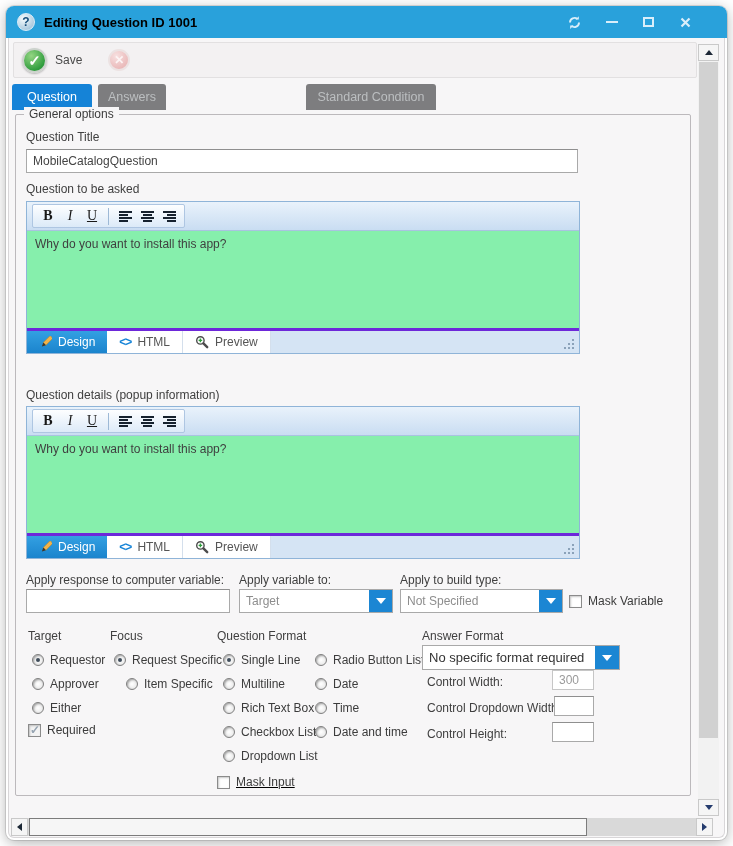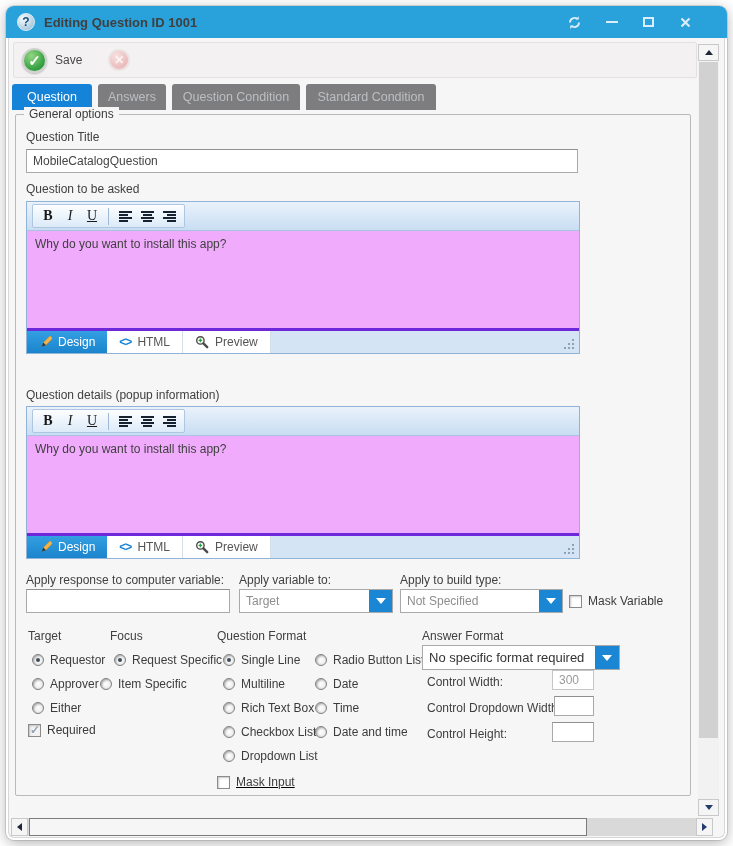--- a/index.html
+++ b/index.html
@@ -8,21 +8,21 @@
   .window { position:absolute; left:6px; top:6px; width:721px; height:834px;
             background:#fff; border-radius:8px; box-shadow:0 3px 14px rgba(0,0,0,.30), 0 0 0 1px #e3e3e3; }
 
   
   .titlebar { position:absolute; top:0; left:0; right:0; height:32px; background:#29a1db;
               border-radius:8px 8px 0 0; display:flex; align-items:center; }
   .help-badge { width:18px; height:18px; border-radius:50%; margin-left:11px;
                 background:radial-gradient(circle at 35% 30%, #f8fcfe, #a9c8dd 75%);
                 border:1.5px solid #dcedf8; color:#174f7c; font-weight:bold; font-size:12px;
                 display:flex; align-items:center; justify-content:center; }
-  .title-text { color:#404040; font-weight:bold; font-size:13px; margin-left:9px; }
+  .title-text { color:#000000; font-weight:bold; font-size:13px; margin-left:9px; }
   .tb-btns { position:absolute; right:34px; top:0; height:32px; display:flex; align-items:center; gap:22px; }
   .tb-btn { width:15px; height:15px; display:flex; align-items:center; justify-content:center; }
   .min-glyph { width:12px; height:2px; background:#d9eefa; }
   .max-glyph { width:11px; height:10px; border:2px solid #d9eefa; }
 
   
   .client { position:absolute; left:2px; right:2px; top:32px; bottom:2px; background:#f7f6f7;
             border:1px solid #d8d6d8; border-top:none; border-radius:0 0 6px 6px; }
 
   
@@ -56,21 +56,21 @@
 
   
   .editor { position:absolute; width:554px; height:153px; border:1px solid #8fb4d8; background:#fff; }
   .ed-toolbar { height:29px; background:linear-gradient(#e9f2fb,#c9ddf2); border-bottom:1px solid #a9c3e0;
                 display:flex; align-items:center; padding-left:5px; }
   .btn-group { display:flex; align-items:center; height:24px; padding:0 5px; gap:2px;
                background:linear-gradient(#fdfeff,#dceaf8); border:1px solid #aec6e2; border-radius:2px; }
   .fmt-btn { width:20px; height:20px; display:flex; align-items:center; justify-content:center;
              font-family:"Liberation Serif", serif; font-size:14px; color:#181818; }
   .fmt-sep { width:1px; height:17px; background:#9db9d6; margin:0 4px; }
-  .ed-content { height:97px; padding:6px 8px; font-size:12px; color:#3f3f3f; background:#f0abfc; }
+  .ed-content { height:97px; padding:6px 8px; font-size:12px; color:#3f3f3f; background:#86efac; }
   .ed-strip { height:25px; background:#d5e4f4; border-top:3px solid #6d28d9; display:flex; position:relative; }
   .ed-tab { display:flex; align-items:center; gap:6px; padding:0 12px; font-size:12px; color:#555;
             background:#fff; border-right:1px solid #d4dfec; }
   .ed-tab.active { background:linear-gradient(#33a0e2,#1b84cd); color:#fff; border-right:none; }
   .grip { position:absolute; right:3px; bottom:4px; width:12px; height:12px; }
   .grip::before { content:""; position:absolute; left:0; bottom:0; width:2px; height:2px; background:#8ba2b9;
                   box-shadow:4px 0 #8ba2b9, 8px 0 #8ba2b9, 8px -4px #8ba2b9, 4px -4px #8ba2b9, 8px -8px #8ba2b9; }
 
   
   .dd { position:absolute; height:24px; background:#fff; border:1px solid #a9a9a9; display:flex; }
@@ -146,21 +146,20 @@
           <span>✓</span>
         </div>
       <div class="save-text">Save</div>
       <div class="cancel-icon">
           <span>✕</span>
         </div>
     </div>
 
     <div class="tab active" style="left:3px;width:80px;">Question</div>
     <div class="tab" style="left:89px;width:68px;">Answers</div>
-    <div class="tab" style="left:163px;width:128px;">Question Condition</div>
     <div class="tab" style="left:297px;width:130px;">Standard Condition</div>
 
     <div class="gbox">
       <div class="legend">General options</div>
 
       <div class="lbl" style="left:10px;top:15px;">Question Title</div>
       <input class="tbox" style="left: 10px; top: 34px; width: 552px; height: 24px;" value="MobileCatalogQuestion">
 
       <div class="lbl" style="left:10px;top:67px;">Question to be asked</div>
 
@@ -306,21 +305,21 @@
       </div>
       <div class="opt" style="left:12px;top:608px;">
         <div class="cb checked" style="background:#f3f3f3;"></div>
         <div class="opt-lbl">Required</div>
       </div>
 
       <div class="opt" style="left:98px;top:538px;">
         <div class="rb sel"></div>
         <div class="opt-lbl">Request Specific</div>
       </div>
-      <div class="opt" style="left:84px;top:562px;">
+      <div class="opt" style="left:110px;top:562px;">
         <div class="rb"></div>
         <div class="opt-lbl">Item Specific</div>
       </div>
 
       <div class="opt" style="left:207px;top:538px;">
         <div class="rb sel"></div>
         <div class="opt-lbl">Single Line</div>
       </div>
       <div class="opt" style="left:207px;top:562px;">
         <div class="rb"></div>

